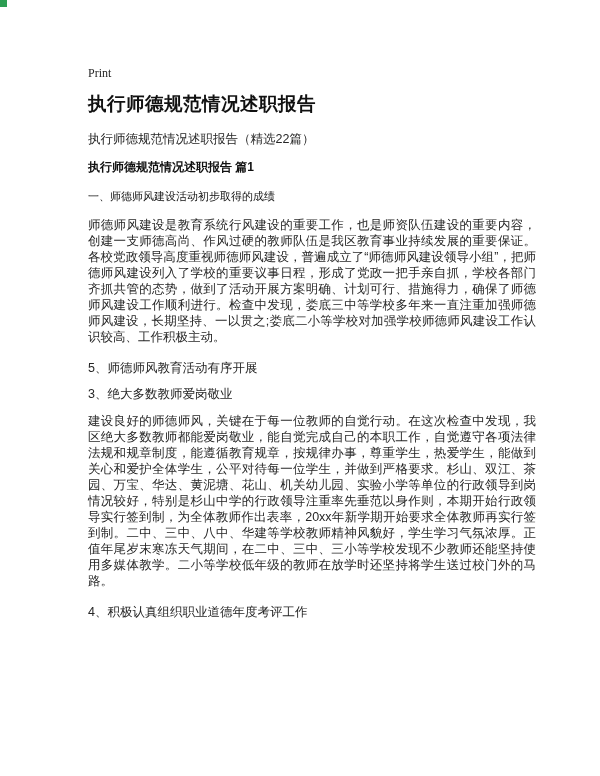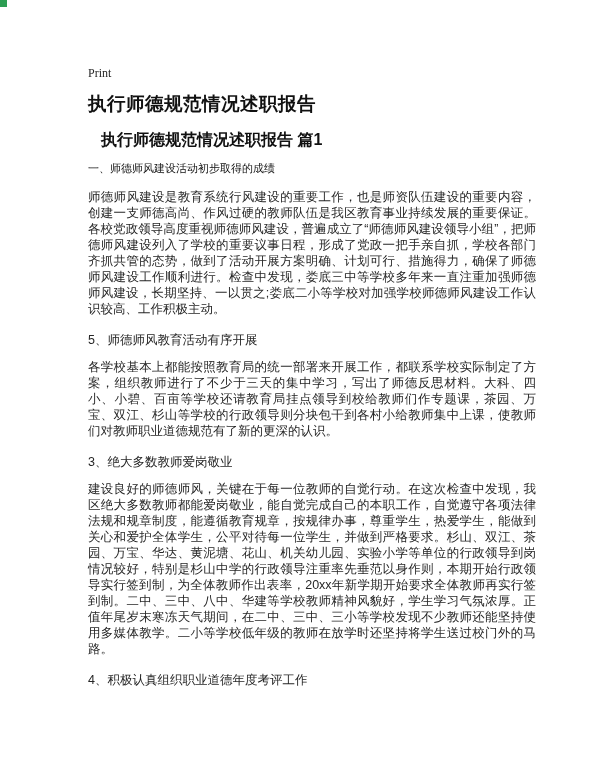--- a/index.html
+++ b/index.html
@@ -53,22 +53,22 @@
     color: var(--title, #111111);
     letter-spacing: 0.5px;
   }
   .doc-subtitle {
     margin: 0 0 13px 0;
     font-size: 12.5px;
     line-height: 15px;
     font-weight: 400;
   }
   .part-heading {
-    margin: 0 0 14px 13px;
-    font-size: 16px;
+    margin: 0 0 14px 0;
+    font-size: 12px;
     line-height: 15px;
     font-weight: 700;
     color: var(--title, #111111);
   }
   .chapter-heading {
     margin: 0 0 13px 0;
     font-size: 11px;
     line-height: 15px;
     font-weight: 400;
     color: var(--title, #111111);
@@ -92,31 +92,31 @@
 <div class="page">
 
   <div class="corner-marker"></div>
 
   <a class="print-label">Print</a>
 
   <div class="content">
 
     <h1 class="doc-title">执行师德规范情况述职报告</h1>
 
+    <p class="doc-subtitle">执行师德规范情况述职报告（精选22篇）</p>
 
     <h2 class="part-heading">执行师德规范情况述职报告 篇1</h2>
 
     <h3 class="chapter-heading">一、师德师风建设活动初步取得的成绩</h3>
 
 
     <p class="section-paragraph">师德师风建设是教育系统行风建设的重要工作，也是师资队伍建设的重要内容，创建一支师德高尚、作风过硬的教师队伍是我区教育事业持续发展的重要保证。各校党政领导高度重视师德师风建设，普遍成立了“师德师风建设领导小组”，把师德师风建设列入了学校的重要议事日程，形成了党政一把手亲自抓，学校各部门齐抓共管的态势，做到了活动开展方案明确、计划可行、措施得力，确保了师德师风建设工作顺利进行。检查中发现，娄底三中等学校多年来一直注重加强师德师风建设，长期坚持、一以贯之;娄底二小等学校对加强学校师德师风建设工作认识较高、工作积极主动。</p>
 
     <h4 class="section-heading">5、师德师风教育活动有序开展</h4>
 
-    <p class="section-paragraph">各学校基本上都能按照教育局的统一部署来开展工作，都联系学校实际制定了方案，组织教师进行了不少于三天的集中学习，写出了师德反思材料。大科、四小、小碧、百亩等学校还请教育局挂点领导到校给教师们作专题课，茶园、万宝、双江、杉山等学校的行政领导则分块包干到各村小给教师集中上课，使教师们对教师职业道德规范有了新的更深的认识。</p>
 
     <h4 class="section-heading">3、绝大多数教师爱岗敬业</h4>
 
     <p class="section-paragraph">建设良好的师德师风，关键在于每一位教师的自觉行动。在这次检查中发现，我区绝大多数教师都能爱岗敬业，能自觉完成自己的本职工作，自觉遵守各项法律法规和规章制度，能遵循教育规章，按规律办事，尊重学生，热爱学生，能做到关心和爱护全体学生，公平对待每一位学生，并做到严格要求。杉山、双江、茶园、万宝、华达、黄泥塘、花山、机关幼儿园、实验小学等单位的行政领导到岗情况较好，特别是杉山中学的行政领导注重率先垂范以身作则，本期开始行政领导实行签到制，为全体教师作出表率，20xx年新学期开始要求全体教师再实行签到制。二中、三中、八中、华建等学校教师精神风貌好，学生学习气氛浓厚。正值年尾岁末寒冻天气期间，在二中、三中、三小等学校发现不少教师还能坚持使用多媒体教学。二小等学校低年级的教师在放学时还坚持将学生送过校门外的马路。</p>
 
     <h4 class="section-heading">4、积极认真组织职业道德年度考评工作</h4>
 
   </div>
 </div>
 

